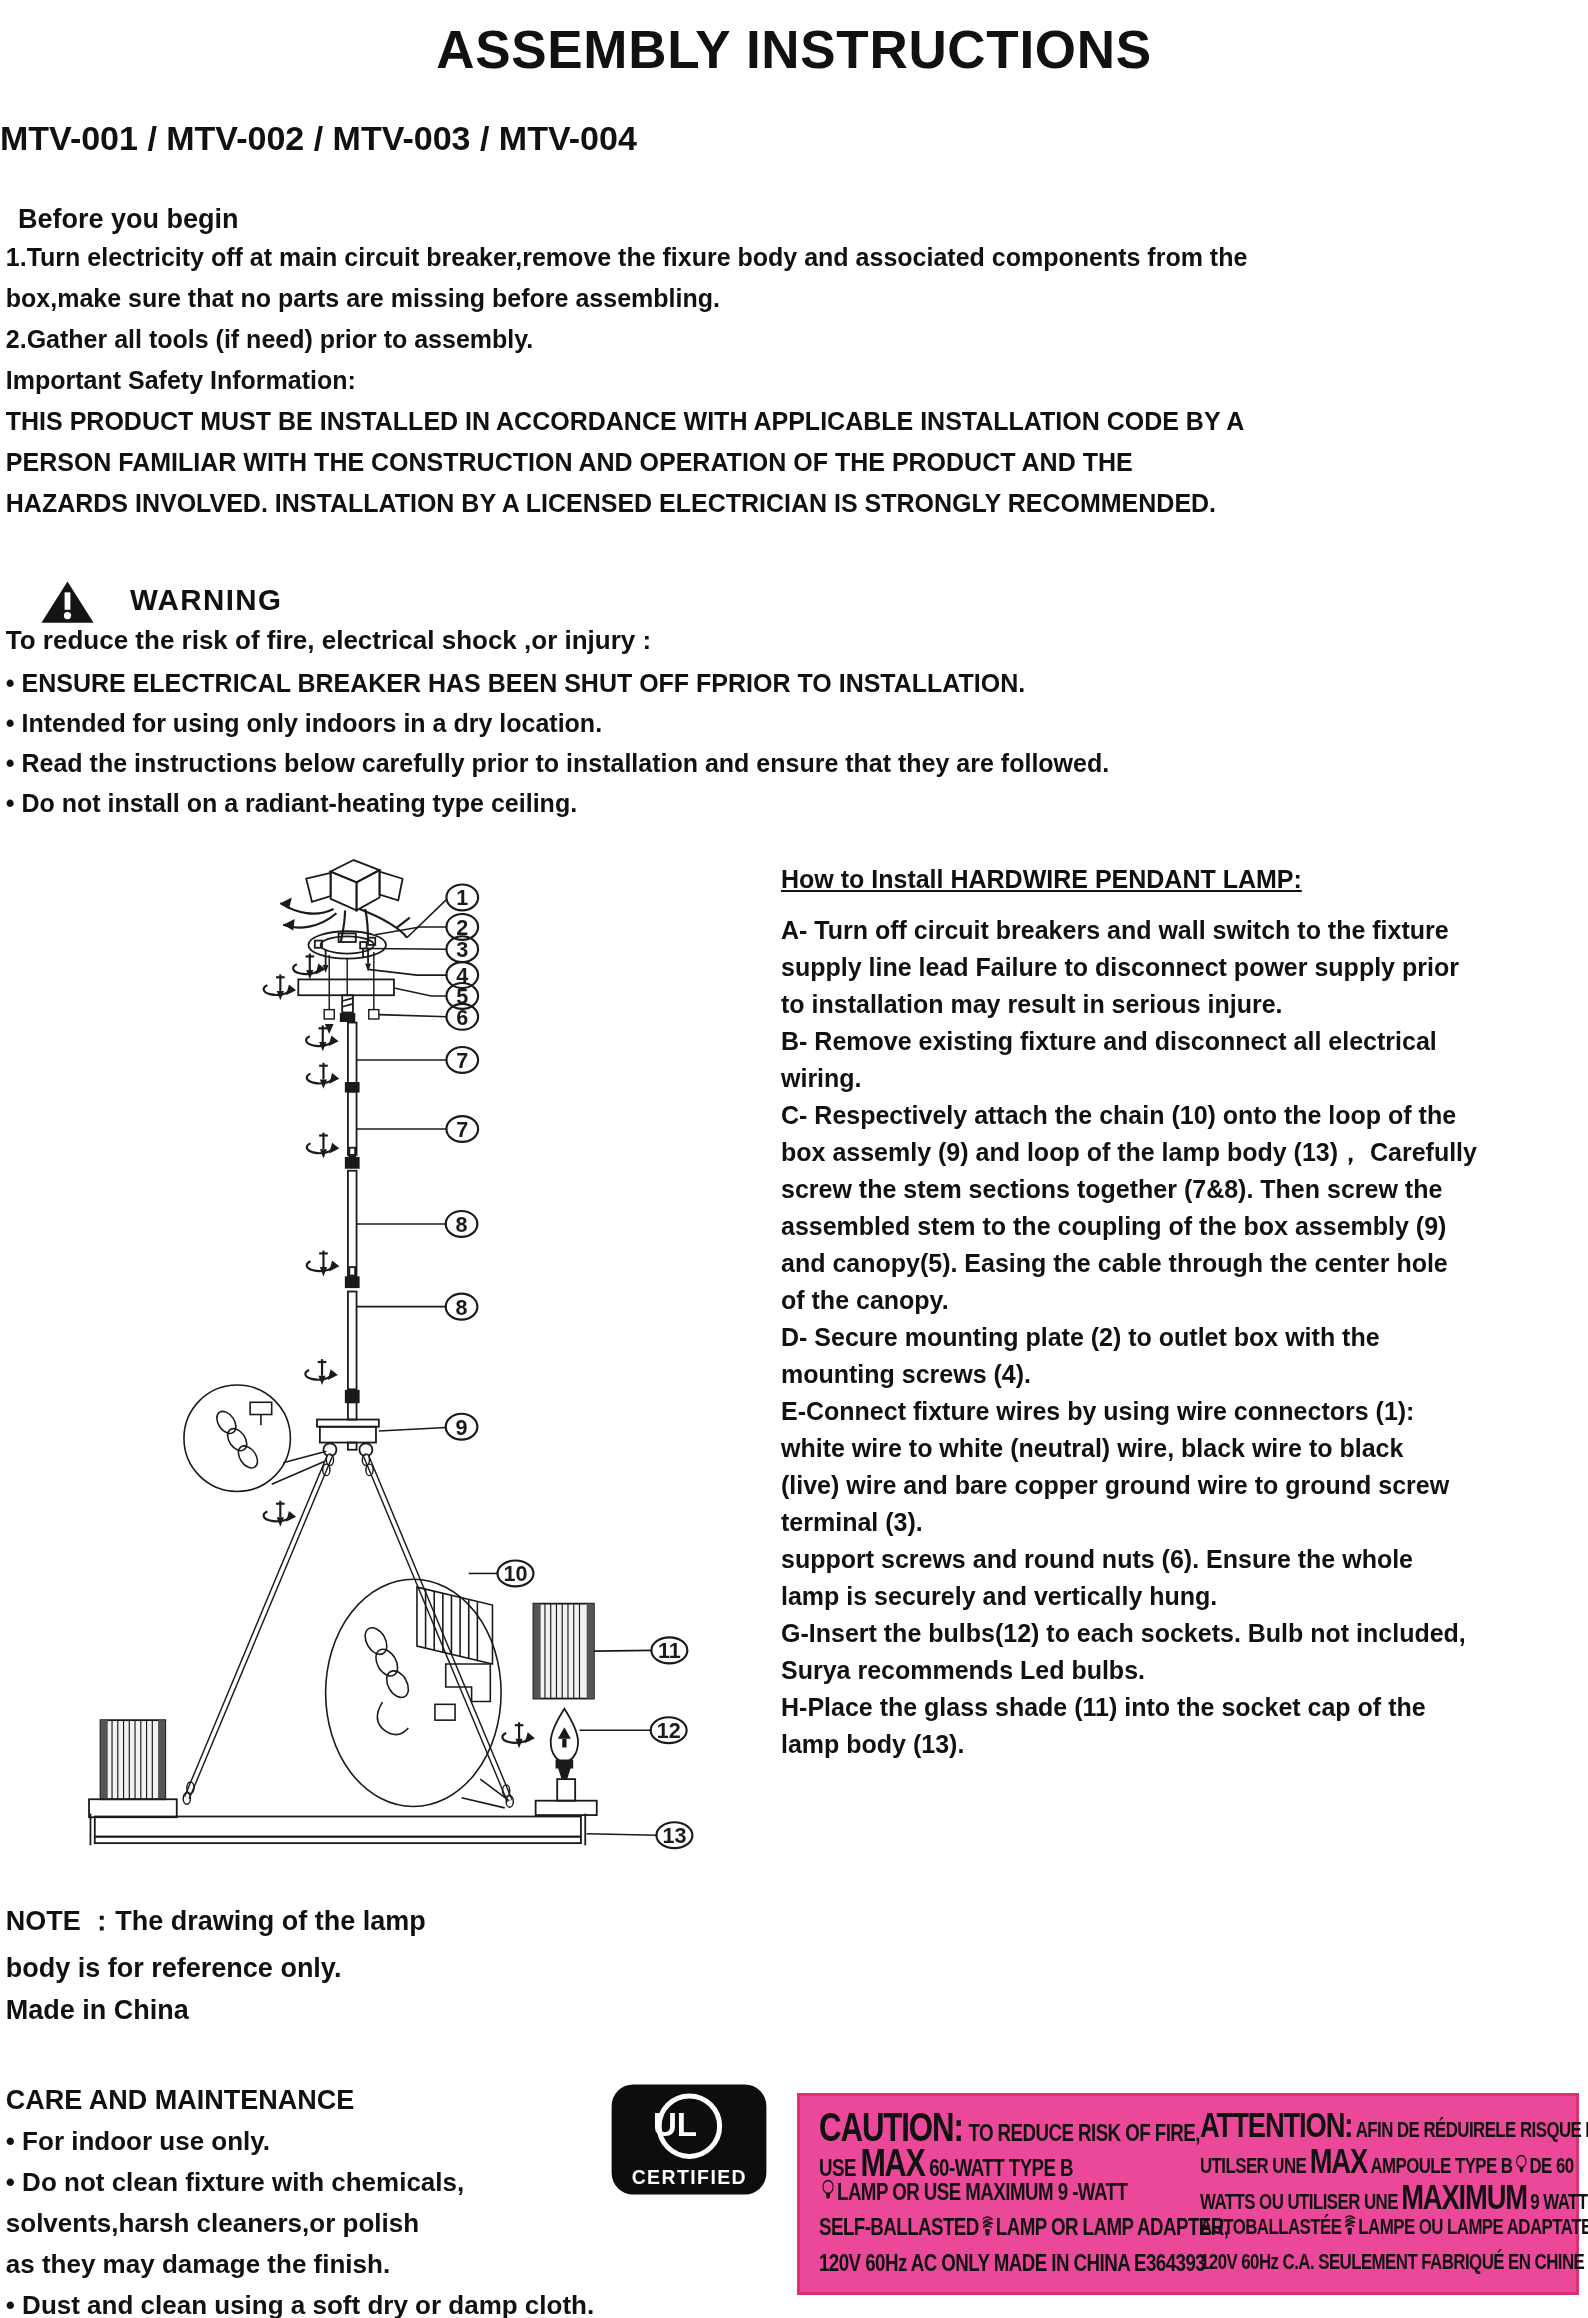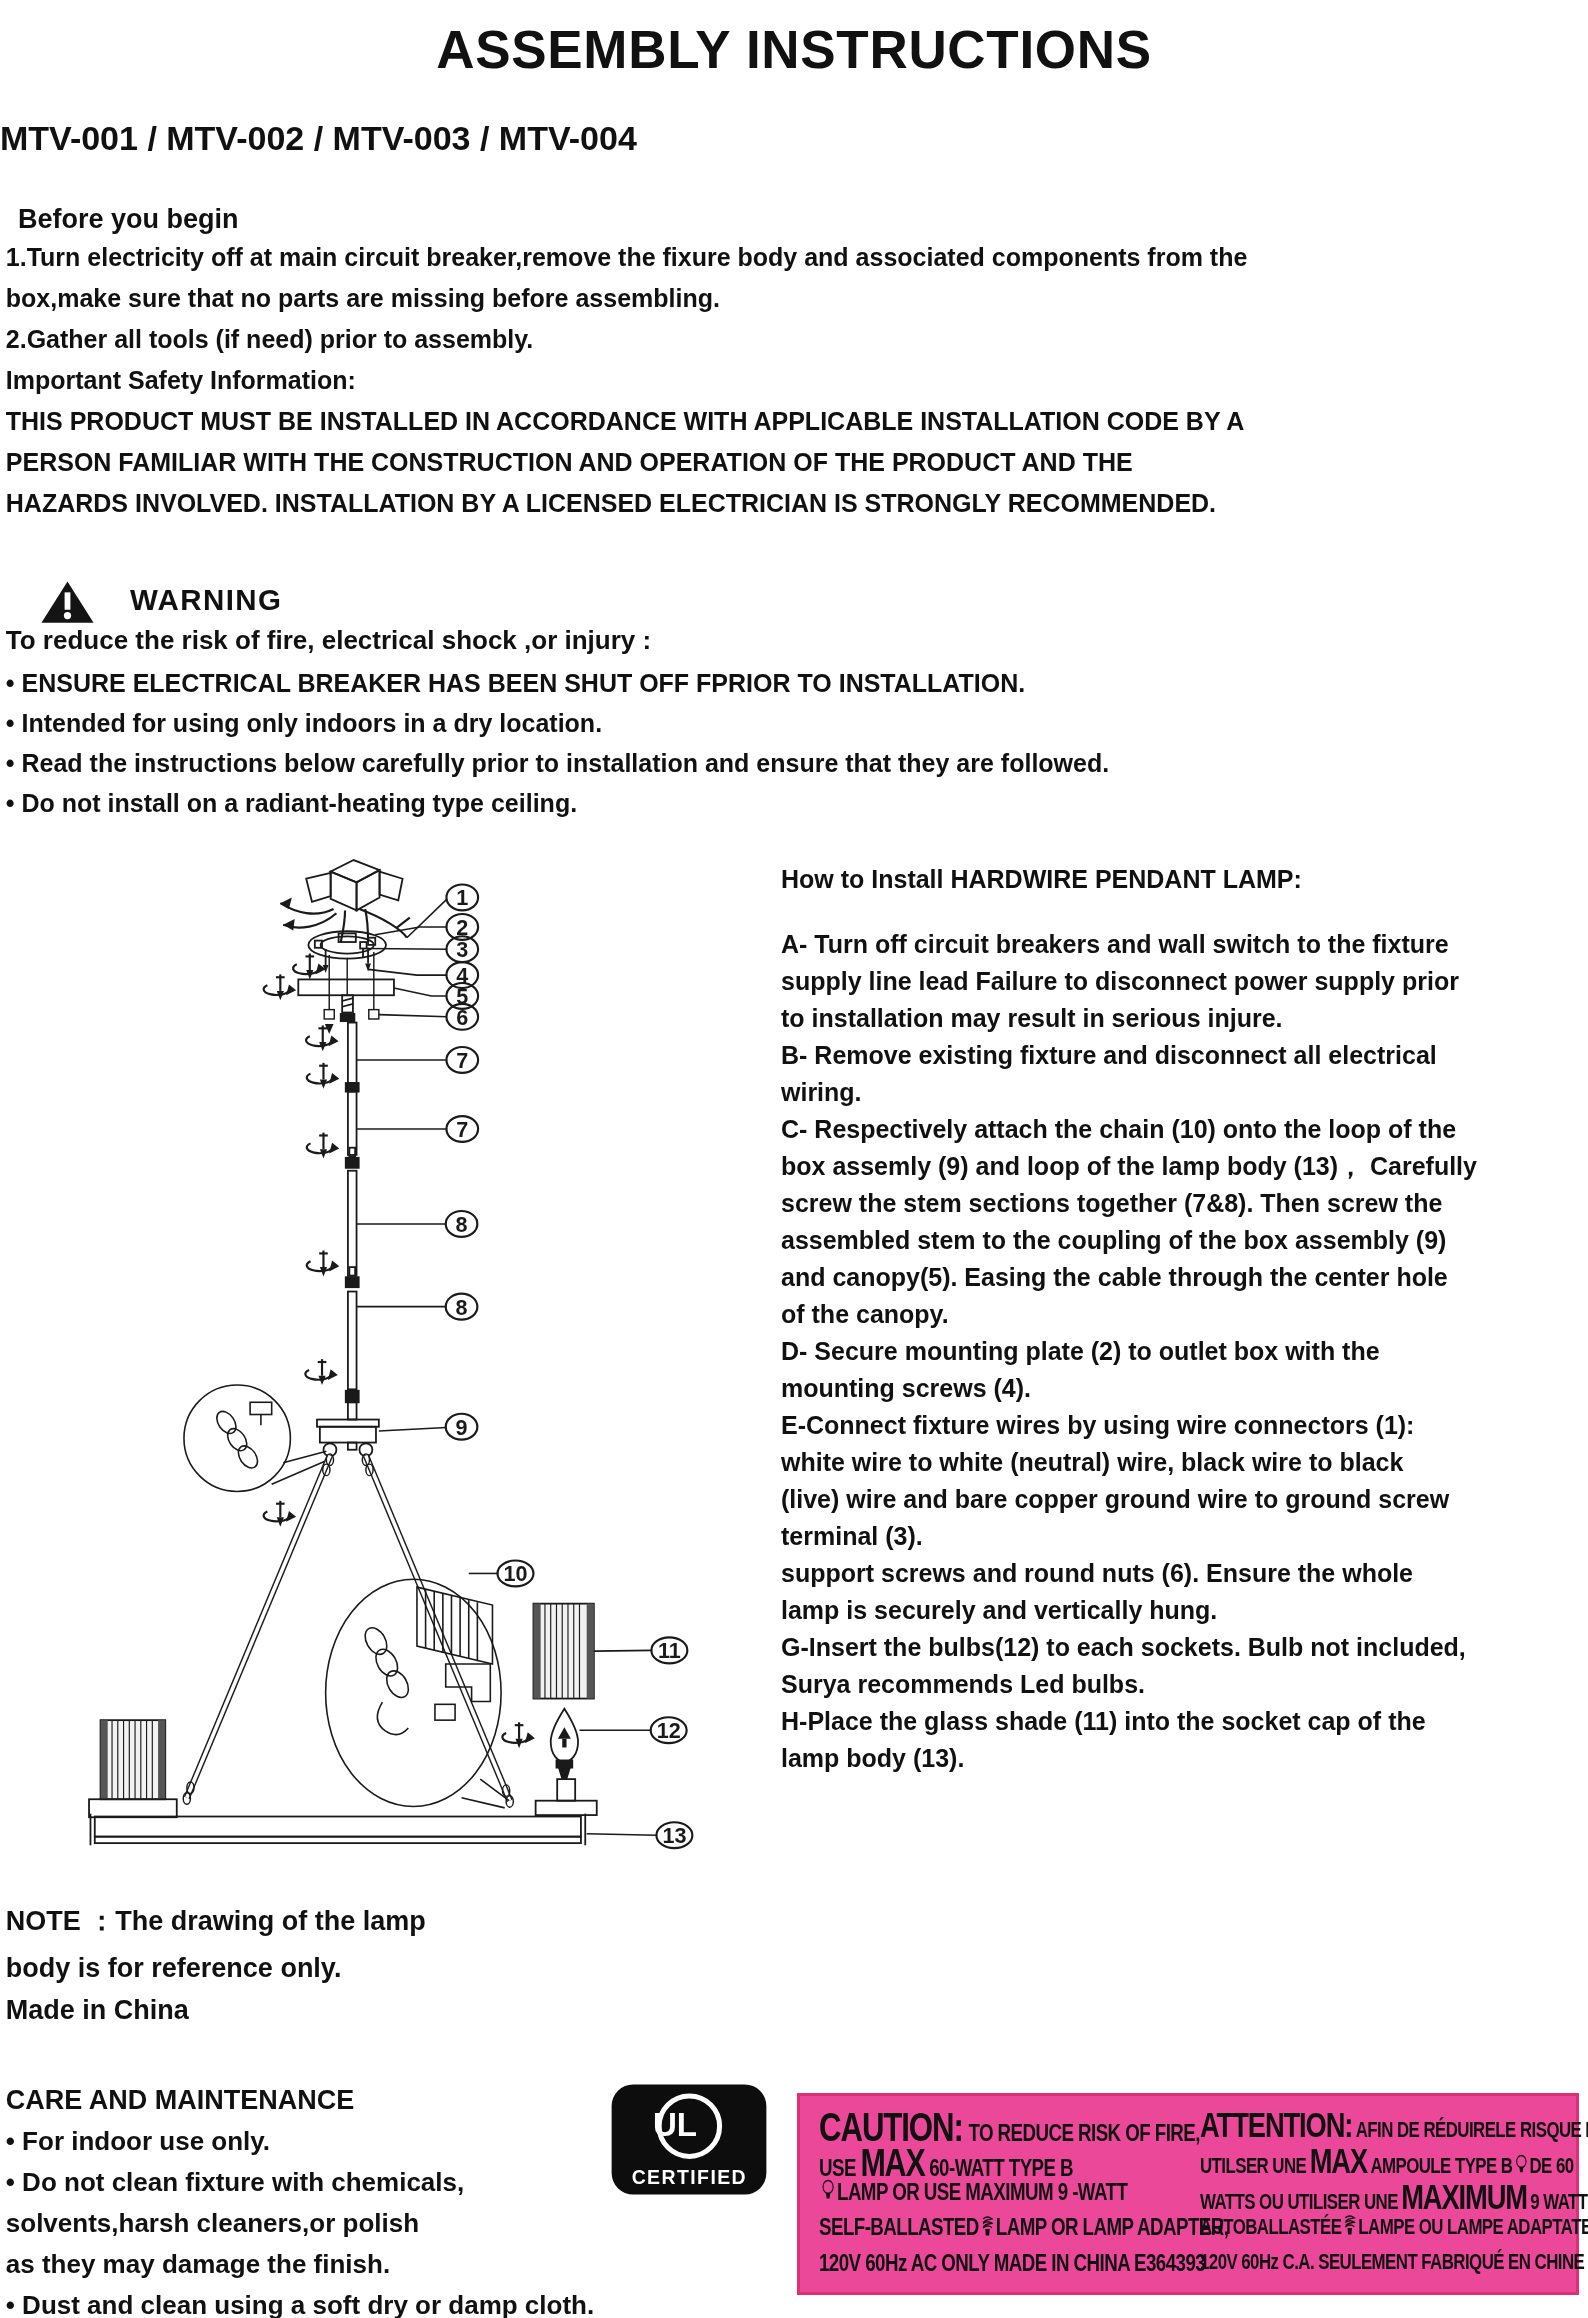--- a/index.html
+++ b/index.html
@@ -7,21 +7,21 @@
         font-family:"Liberation Sans",sans-serif;font-weight:700;color:#111;}
   .abs{position:absolute;}
   .title{left:0;top:18.7px;width:1588px;text-align:center;font-size:53px;letter-spacing:0.7px;}
   .subtitle{left:0;top:119px;width:1588px;text-align:left;font-size:34px;}
   .before-heading{left:18px;top:204px;font-size:27px;text-align:center;}
   .intro-block{left:5.8px;top:237px;font-size:25px;line-height:41px;white-space:nowrap;}
   .warn-label{left:130px;top:583px;font-size:29.5px;letter-spacing:1.4px;}
   .warn-intro{left:5.8px;top:625px;font-size:26px;}
   .warn-bullets{left:5.8px;top:663px;font-size:25px;line-height:40px;white-space:nowrap;}
   .howto{left:781px;top:861px;width:802px;font-size:25px;line-height:37px;}
-  .howto .hd{margin-bottom:28px;}
+  .howto .hd{margin-bottom:14px;text-decoration:underline;}
   .howto-lines{white-space:nowrap;}
   .note-block{left:5.8px;top:1898px;font-size:27px;line-height:47px;}
   .made-in{left:5.8px;top:1995px;font-size:27px;}
   .care-heading{left:5.8px;top:2085px;font-size:27px;}
   .care-bullets{left:5.8px;top:2121px;font-size:26px;line-height:41px;}
   .ul-badge{left:610px;top:2083px;width:158px;height:113px;}
   .caution{left:797px;top:2093px;width:782px;height:202px;border:3.6px solid #dd3070;box-sizing:border-box;background:#ec4899;}
   .ccol{position:absolute;top:8.6px;white-space:nowrap;transform:scaleX(0.78);transform-origin:left top;}
   .ccol .row{display:flex;align-items:baseline;height:36px;}
   .c-en{left:18.7px;}

